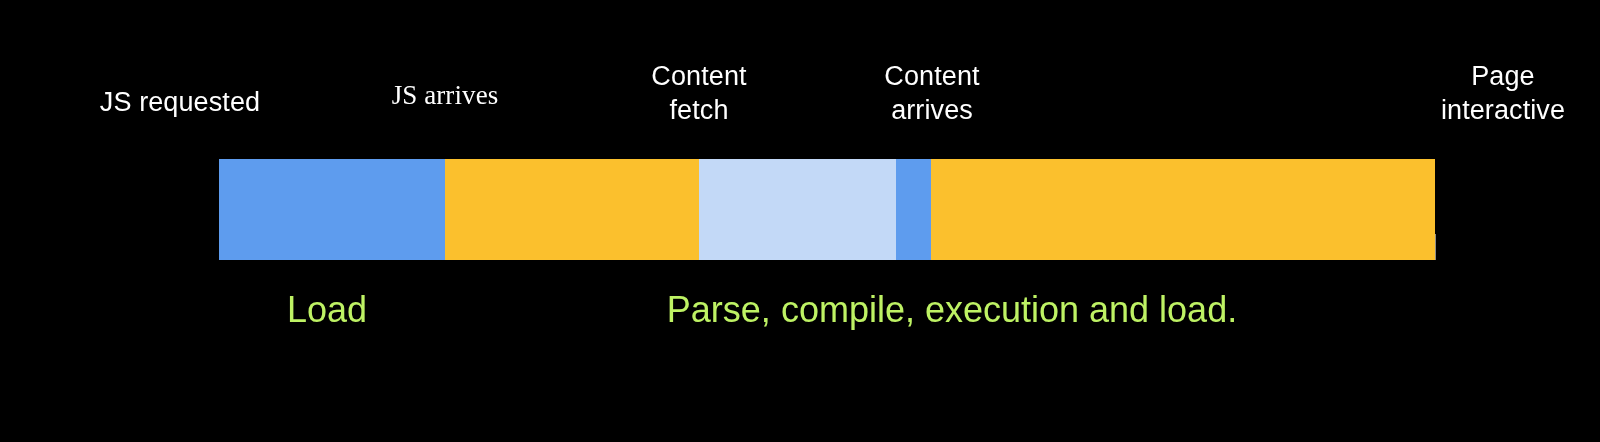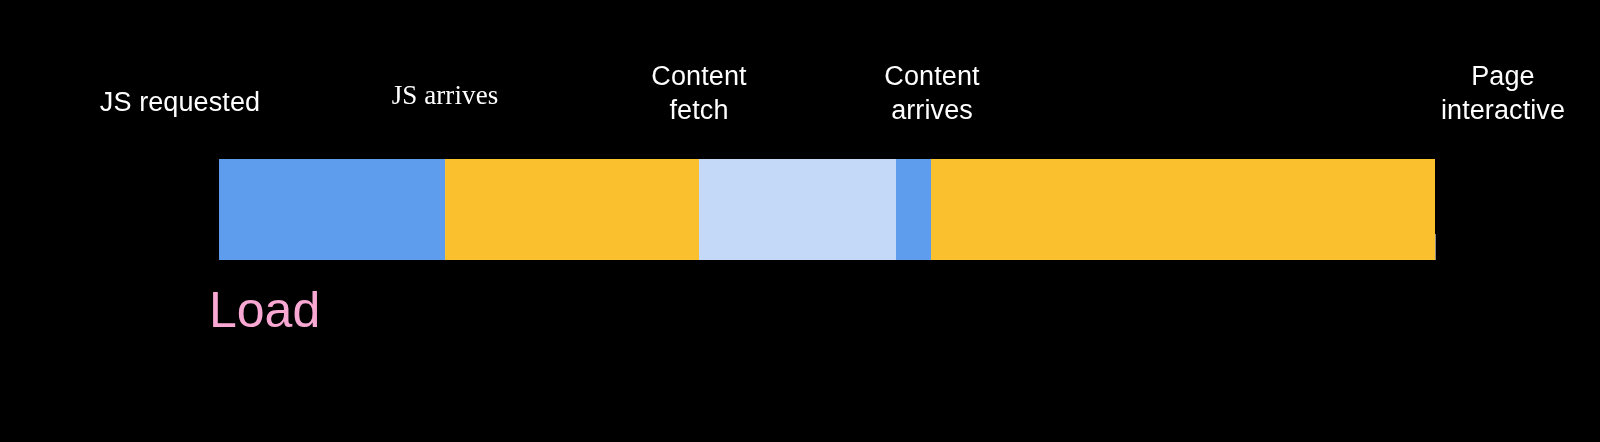--- a/index.html
+++ b/index.html
@@ -53,23 +53,24 @@
     font-size: 27px;
     line-height: 34px;
     text-align: center;
     white-space: pre-line;
     letter-spacing: 0.1px;
   }
 
   
   .caption {
     position: absolute;
-    color: #f9a8d4;
-    font-size: 50px;
+    color: #bef264;
+    font-size: 36px;
     line-height: 44px;
+    text-align: center;
     white-space: nowrap;
   }
 </style>
 </head>
 <body>
 
 <div id="diagram">
 
   <div class="marker-label" style="left:62px; top:85px; width:236px;">JS requested</div>
 
@@ -93,14 +94,15 @@
   <div class="bar">
     <div class="seg" style="width:226px; background:#5E9CEE;"></div>
     <div class="seg" style="width:254px; background:#FBC02D;"></div>
     <div class="seg" style="width:197px; background:#C3D9F7;"></div>
     <div class="seg" style="width:35px; background:#5E9CEE;"></div>
     <div class="seg" style="width:504px; background:#FBC02D;"></div>
   </div>
 
   <div class="caption" style="left:209px; top:288px; width:236px;">Load</div>
 
+  <div class="caption" style="left:630px; top:288px; width:644px;">Parse, compile, execution and load.</div>
 
 </div>
 
 </body></html>

